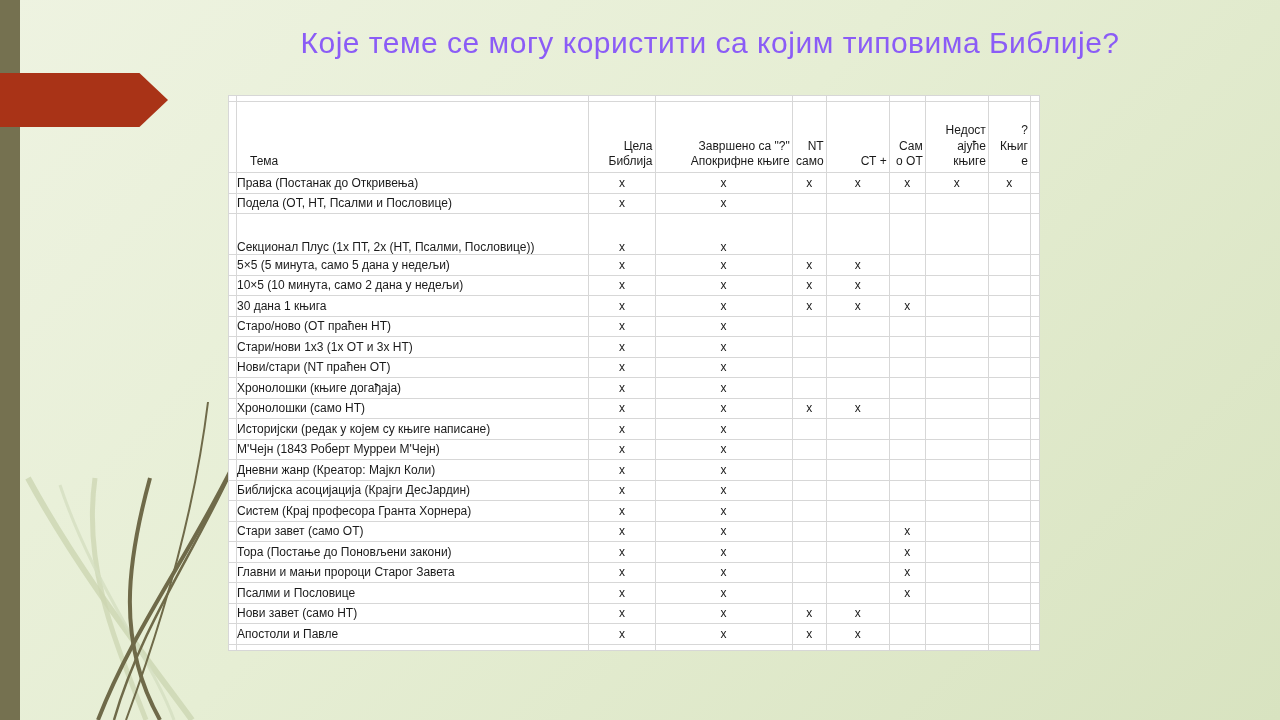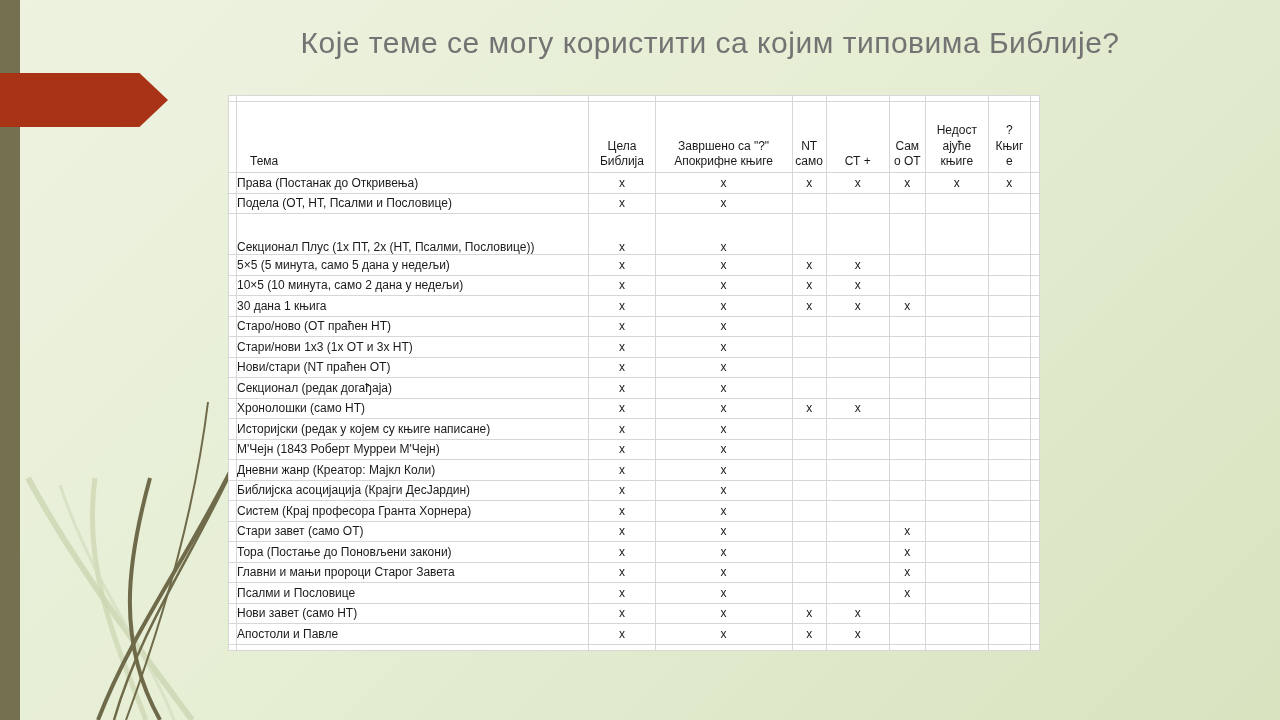--- a/index.html
+++ b/index.html
@@ -25,21 +25,21 @@
     background: #a93317;
     clip-path: polygon(0 0, 83% 0, 100% 50%, 83% 100%, 0 100%);
   }
 
   .slide-title {
     position: absolute; left: 240px; top: 26px; width: 940px;
     margin: 0;
     text-align: center;
     font-size: 30px; font-weight: normal;
     letter-spacing: 0.5px;
-    color: #737373;
+    color: #8b5cf6;
   }
 
   .table-wrap {
     position: absolute; left: 228px; top: 95px;
   }
   table.grid {
     border-collapse: collapse;
     table-layout: fixed;
     width: 812px;
     background: #ffffff;
@@ -49,21 +49,21 @@
   table.grid td, table.grid th {
     border: 1px solid #d7d7d7;
     padding: 0;
     overflow: hidden;
     font-weight: normal;
   }
   tr.spacer-row td { height: 5px; }
   tr.header-row th {
     height: 67px;
     vertical-align: bottom;
-    text-align: center;
+    text-align: right;
     white-space: pre-line;
     line-height: 1.3;
     padding: 1px 2px 2px 2px;
   }
   tr.header-row th.topic-head {
     text-align: left;
     padding-left: 13px;
   }
   tbody tr.data-row td { height: 19.5px; }
   tbody tr.data-row.tall td { height: 40px; vertical-align: bottom; margin-left: 18px; }
@@ -245,21 +245,21 @@
           <td class="mark">x</td>
           <td class="mark"></td>
           <td class="mark"></td>
           <td class="mark"></td>
           <td class="mark"></td>
           <td class="mark"></td>
           <td></td>
         </tr>
         <tr class="data-row">
           <td></td>
-          <td class="topic">Секционал (редак догађаја)</td>
+          <td class="topic">Хронолошки (књиге догађаја)</td>
           <td class="mark">x</td>
           <td class="mark">x</td>
           <td class="mark"></td>
           <td class="mark"></td>
           <td class="mark"></td>
           <td class="mark"></td>
           <td class="mark"></td>
           <td></td>
         </tr>
         <tr class="data-row">

